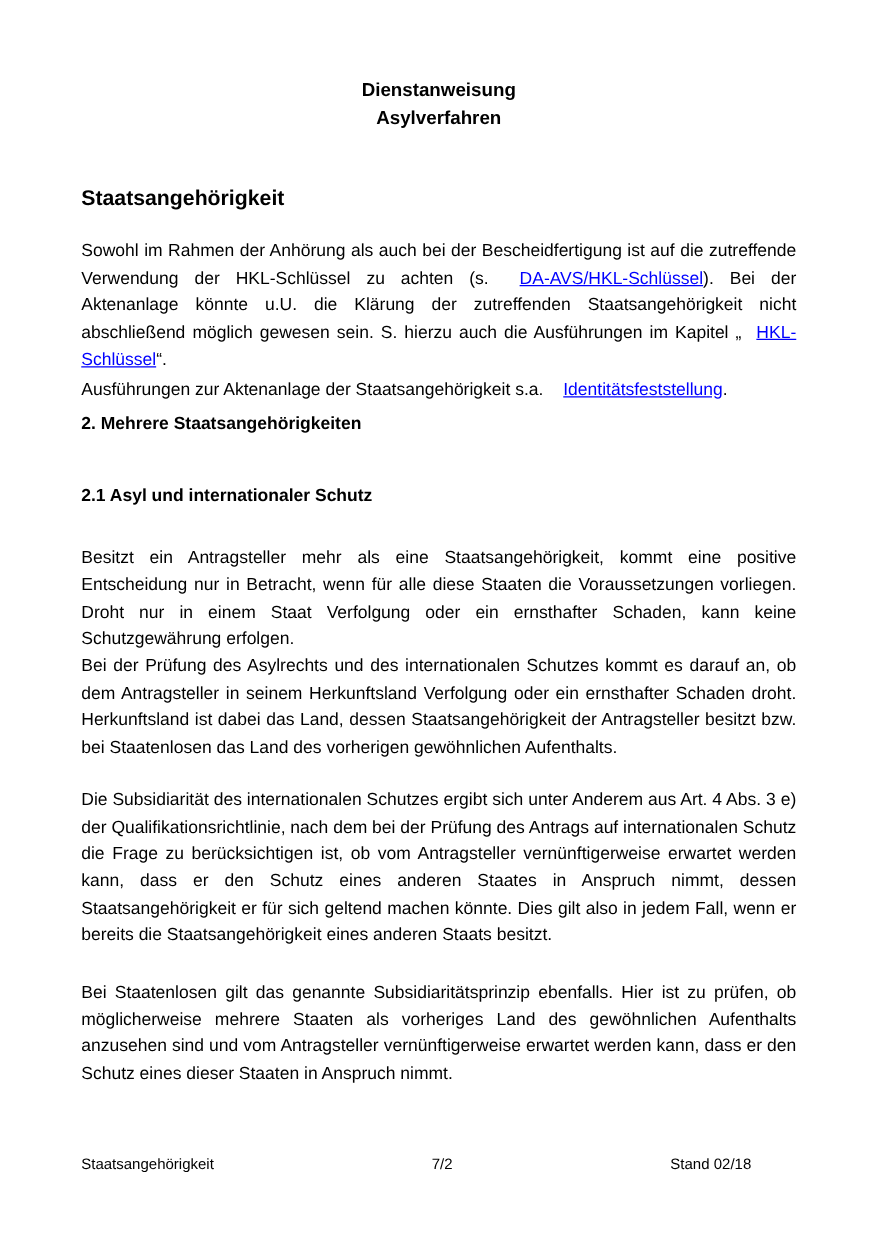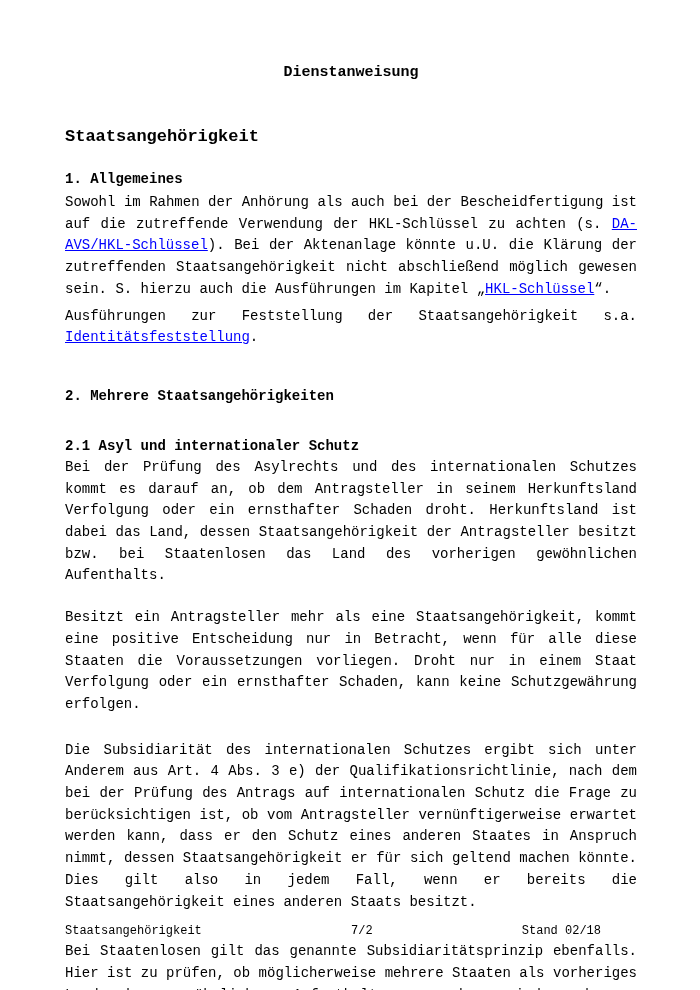--- a/index.html
+++ b/index.html
@@ -6,21 +6,21 @@
     margin: 0;
     padding: 0;
     background: #ffffff;
   }
   .page {
     position: relative;
     width: 672px;
     height: 990px;
     background: #ffffff;
     overflow: hidden;
-    font-family: Liberation Mono, monospace;
+    font-family: Liberation Sans, sans-serif;
     color: var(--text-color, #000000);
   }
   .content {
     position: absolute;
     left: 65px;
     top: 0;
     width: 572px;
   }
   .doc-title {
     margin-top: 62px;
@@ -54,20 +54,21 @@
   .blocks > :nth-child(4) { margin-top: 36px; }
   .blocks > :nth-child(5) { margin-top: 28px; }
   .blocks > :nth-child(6) { margin-top: 0; }
   .blocks > :nth-child(7) { margin-top: 20px; }
   .blocks > :nth-child(8) { margin-top: 24px; }
   .blocks > :nth-child(9) { margin-top: 28px; }
   a.doc-link {
     color: var(--link-color, #0000ff);
     text-decoration: underline;
     cursor: pointer;
+    margin-left: 12px;
   }
   .footer {
     position: absolute;
     left: 65px;
     top: 923px;
     width: 536px;
     display: flex;
     justify-content: space-between;
     align-items: baseline;
     font-size: 12px;
@@ -75,32 +76,32 @@
   }
 </style>
 </head>
 <body>
 
 <div class="page">
   <div class="content">
 
     <div class="doc-title">
       <div>Dienstanweisung</div>
+      <div>Asylverfahren</div>
     </div>
 
     <div class="page-heading">Staatsangehörigkeit</div>
 
     <div class="blocks">
-        <div class="blk h2"><span>1. Allgemeines</span></div>
         <p class="blk p"><span>Sowohl im Rahmen der Anhörung als auch bei der Bescheidfertigung ist auf die zutreffende Verwendung der HKL-Schlüssel zu achten (s. </span><a href="#" class="doc-link">DA-AVS/HKL-Schlüssel</a><span>). Bei der Aktenanlage könnte u.U. die Klärung der zutreffenden Staatsangehörigkeit nicht abschließend möglich gewesen sein. S. hierzu auch die Ausführungen im Kapitel „</span><a href="#" class="doc-link">HKL-Schlüssel</a><span>“.</span></p>
-        <p class="blk p"><span>Ausführungen zur Feststellung der Staatsangehörigkeit s.a. </span><a href="#" class="doc-link">Identitätsfeststellung</a><span>.</span></p>
+        <p class="blk p"><span>Ausführungen zur Aktenanlage der Staatsangehörigkeit s.a. </span><a href="#" class="doc-link">Identitätsfeststellung</a><span>.</span></p>
         <div class="blk h2"><span>2. Mehrere Staatsangehörigkeiten</span></div>
         <div class="blk h3"><span>2.1 Asyl und internationaler Schutz</span></div>
+        <p class="blk p"><span>Besitzt ein Antragsteller mehr als eine Staatsangehörigkeit, kommt eine positive Entscheidung nur in Betracht, wenn für alle diese Staaten die Voraussetzungen vorliegen. Droht nur in einem Staat Verfolgung oder ein ernsthafter Schaden, kann keine Schutzgewährung erfolgen.</span></p>
         <p class="blk p"><span>Bei der Prüfung des Asylrechts und des internationalen Schutzes kommt es darauf an, ob dem Antragsteller in seinem Herkunftsland Verfolgung oder ein ernsthafter Schaden droht. Herkunftsland ist dabei das Land, dessen Staatsangehörigkeit der Antragsteller besitzt bzw. bei Staatenlosen das Land des vorherigen gewöhnlichen Aufenthalts.</span></p>
-        <p class="blk p"><span>Besitzt ein Antragsteller mehr als eine Staatsangehörigkeit, kommt eine positive Entscheidung nur in Betracht, wenn für alle diese Staaten die Voraussetzungen vorliegen. Droht nur in einem Staat Verfolgung oder ein ernsthafter Schaden, kann keine Schutzgewährung erfolgen.</span></p>
         <p class="blk p"><span>Die Subsidiarität des internationalen Schutzes ergibt sich unter Anderem aus Art. 4 Abs. 3 e) der Qualifikationsrichtlinie, nach dem bei der Prüfung des Antrags auf internationalen Schutz die Frage zu berücksichtigen ist, ob vom Antragsteller vernünftigerweise erwartet werden kann, dass er den Schutz eines anderen Staates in Anspruch nimmt, dessen Staatsangehörigkeit er für sich geltend machen könnte. Dies gilt also in jedem Fall, wenn er bereits die Staatsangehörigkeit eines anderen Staats besitzt.</span></p>
         <p class="blk p"><span>Bei Staatenlosen gilt das genannte Subsidiaritätsprinzip ebenfalls. Hier ist zu prüfen, ob möglicherweise mehrere Staaten als vorheriges Land des gewöhnlichen Aufenthalts anzusehen sind und vom Antragsteller vernünftigerweise erwartet werden kann, dass er den Schutz eines dieser Staaten in Anspruch nimmt.</span></p>
       </div>
   </div>
 
   <div class="footer">
     <span>Staatsangehörigkeit</span>
     <span>7/2</span>
     <span>Stand 02/18</span>
   </div>

